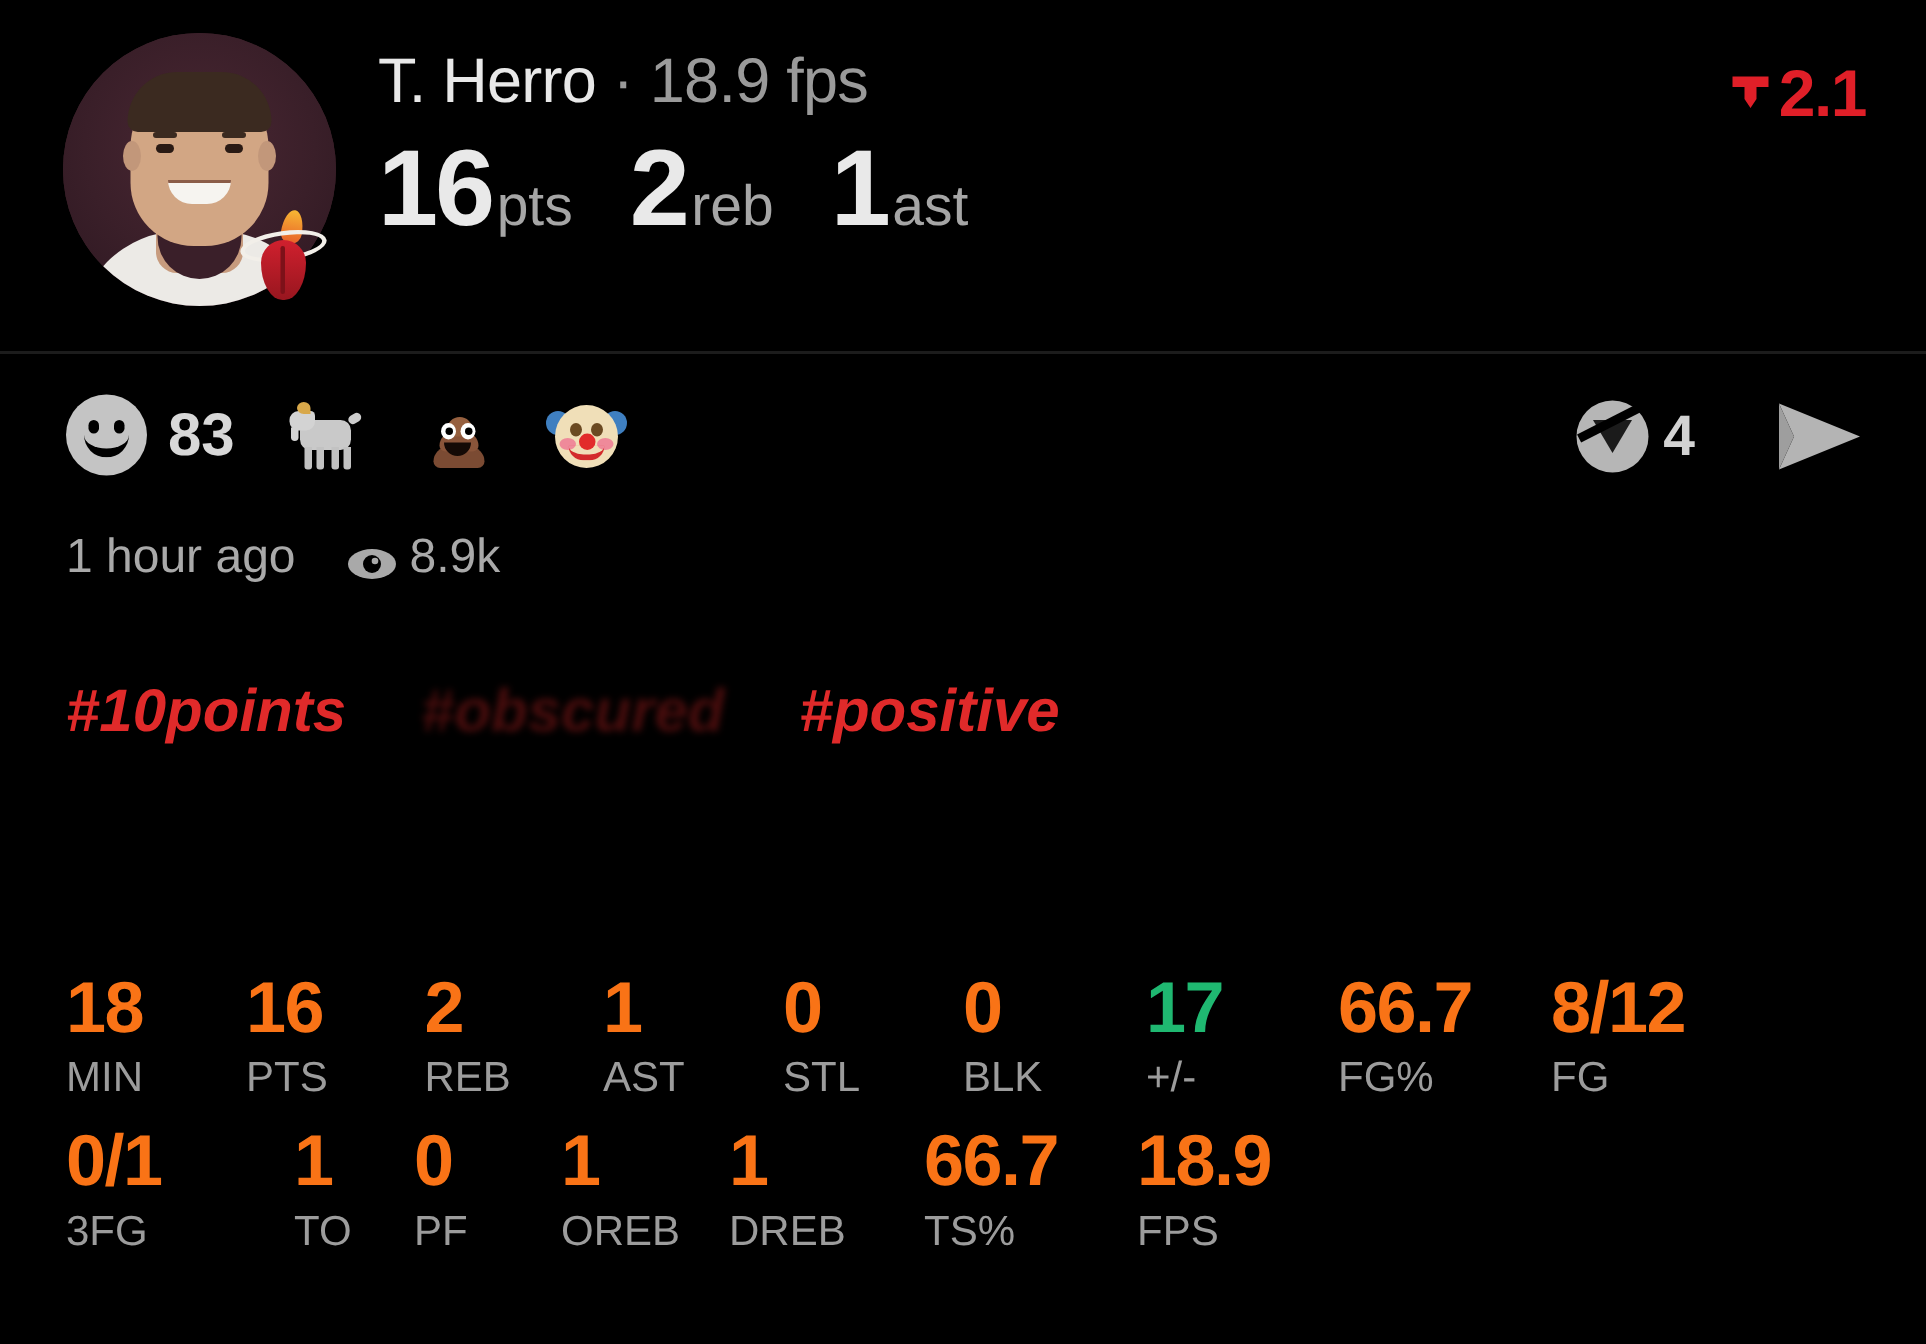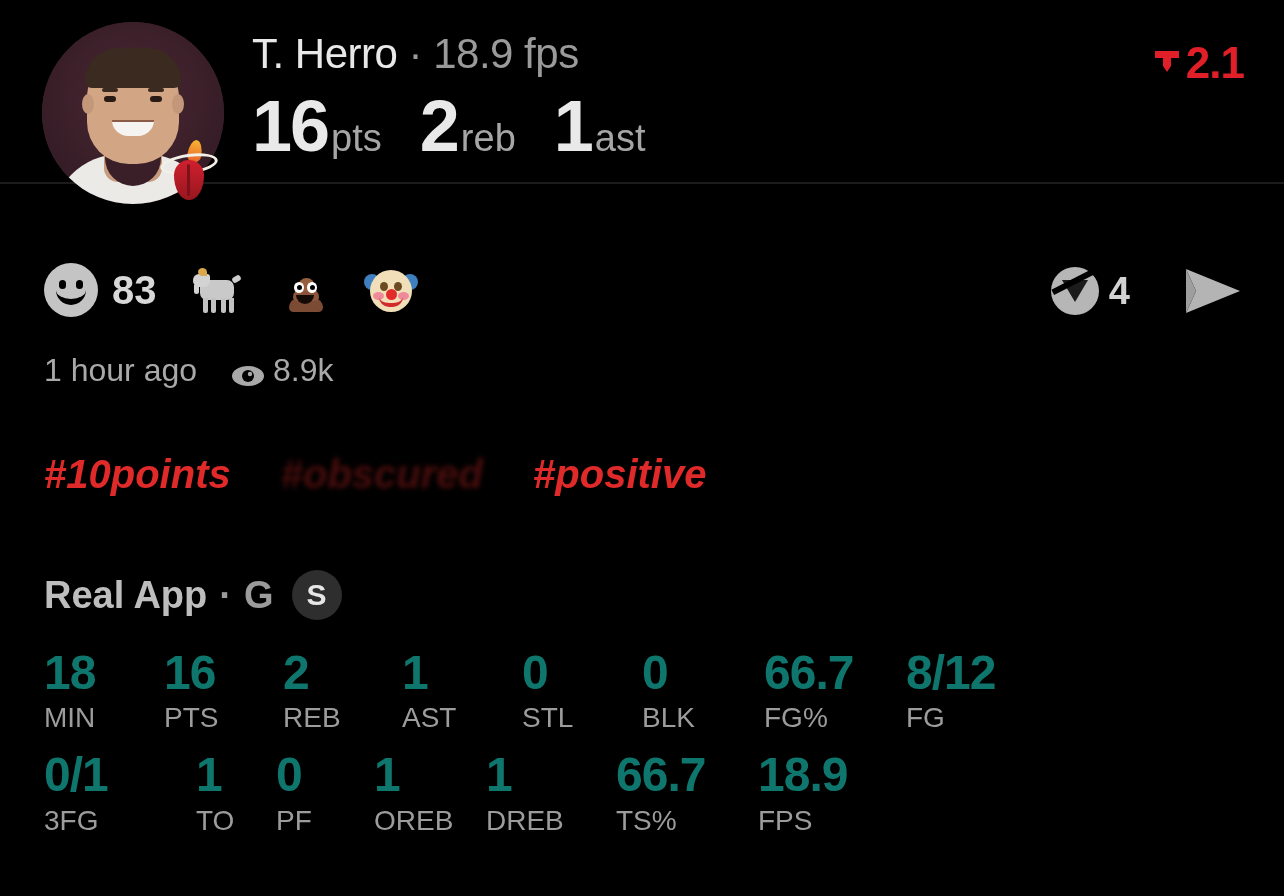--- a/index.html
+++ b/index.html
@@ -15,21 +15,21 @@
     width: 1284px;
     height: 896px;
     background: #000000;
   }
 
   
   .header {
     position: absolute;
     left: 0; top: 0;
     width: 1284px;
-    height: 184px;
+    height: 236px;
     border-bottom: 2px solid #1c1c1c;
   }
   .avatar-wrap {
     position: absolute;
     left: 42px; top: 22px;
     width: 182px; height: 182px;
   }
   .avatar-circle {
     position: absolute;
     left: 0; top: 0;
@@ -330,21 +330,21 @@
   .kn-ball:after {
     content:""; position:absolute; left:10px; top:-2px; width:2px; height:25px; background:#7a3c12;
   }
 
   
   .stats { position:absolute; left: 44px; top: 648px; width: 1200px; }
   .stat-row { display:flex; align-items:flex-start; }
   .stat-row.row1 { margin-bottom: 16px; }
   .stat-cell { display:flex; flex-direction:column; }
   .stat-val {
-    font-size: 48px; font-weight:700; color:#0f766e;
+    font-size: 48px; font-weight:700; color:#f97316;
     line-height: 1.05; letter-spacing:-1px; white-space:nowrap;
   }
   .stat-val.pos { color:#1fb871; }
   .stat-lbl {
     font-size: 28px; color:#9c9c9c; font-weight:400;
     margin-top: 4px; white-space:nowrap;
   }
 </style>
 </head>
 <body>
@@ -477,26 +477,20 @@
   </div>
 
   <div class="tags">
     <span class="tag">#10points</span>
     <span class="tag obscured">
       <span>#obscured</span>
     </span>
     <span class="tag">#positive</span>
   </div>
 
-  <div class="approw">
-    <span class="app-name">Real App</span>
-    <span class="app-dot">·</span>
-    <span class="app-g">G</span>
-    <span class="app-s">S</span>
-  </div>
 
 
   <div class="stats">
     <div class="stat-row row1">
       <div class="stat-cell" style="width:120px">
         <span class="stat-val">18</span>
         <span class="stat-lbl">MIN</span>
       </div>
       <div class="stat-cell" style="width:119px">
         <span class="stat-val">16</span>
@@ -511,20 +505,24 @@
         <span class="stat-lbl">AST</span>
       </div>
       <div class="stat-cell" style="width:120px">
         <span class="stat-val">0</span>
         <span class="stat-lbl">STL</span>
       </div>
       <div class="stat-cell" style="width:122px">
         <span class="stat-val">0</span>
         <span class="stat-lbl">BLK</span>
       </div>
+      <div class="stat-cell" style="width:128px">
+        <span class="stat-val pos">17</span>
+        <span class="stat-lbl">+/-</span>
+      </div>
       <div class="stat-cell" style="width:142px">
         <span class="stat-val">66.7</span>
         <span class="stat-lbl">FG%</span>
       </div>
       <div class="stat-cell">
         <span class="stat-val">8/12</span>
         <span class="stat-lbl">FG</span>
       </div>
     </div>
 

